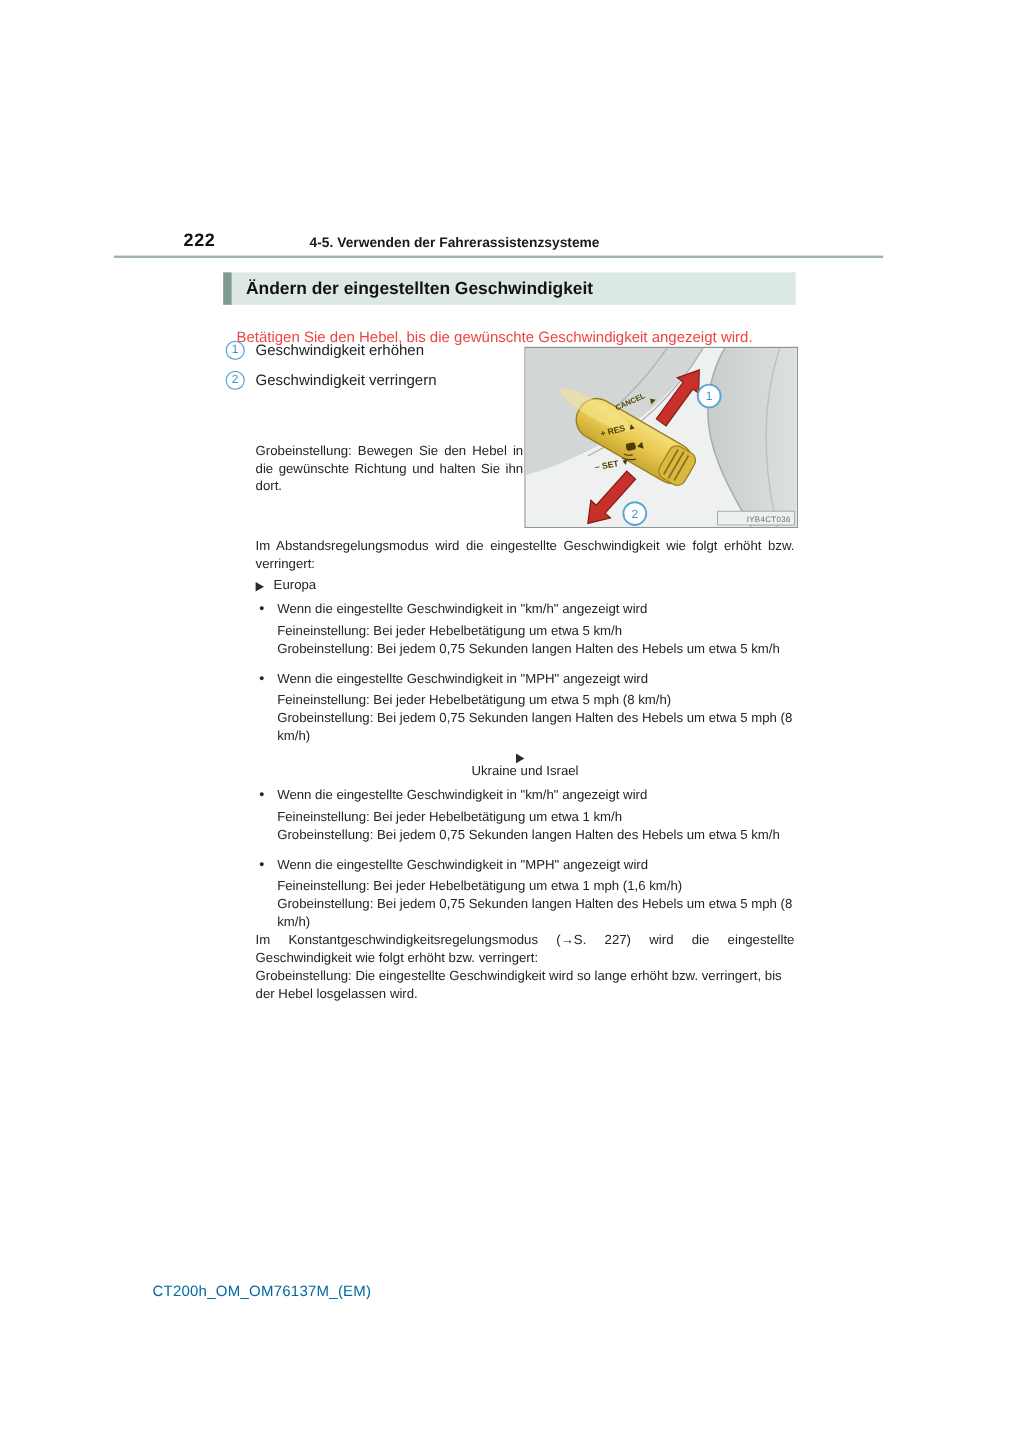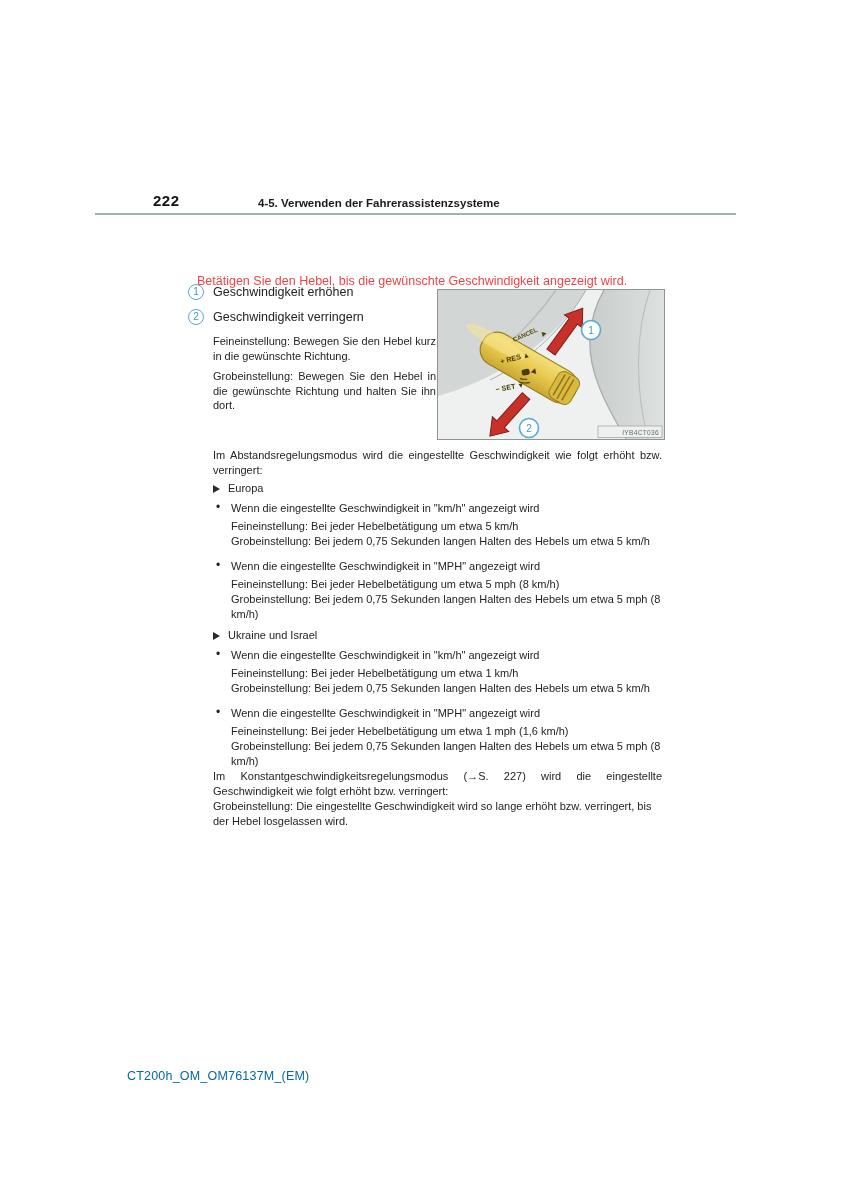--- a/index.html
+++ b/index.html
@@ -48,33 +48,35 @@
 </style>
 </head>
 <body>
 
 <div class="page">
 
   <span class="pagenum">222</span>
   <span class="crumb">4-5. Verwenden der Fahrerassistenzsysteme</span>
   <div class="rule"></div>
 
+  <div class="title-bar">
+    <h1>Ändern der eingestellten Geschwindigkeit</h1>
+  </div>
 
   <p class="intro">Betätigen Sie den Hebel, bis die gewünschte Geschwindigkeit angezeigt wird.</p>
 
   <div class="legend-item li1">
     <span class="cnum">1</span>
     <span>Geschwindigkeit erhöhen</span>
   </div>
   <div class="legend-item li2">
     <span class="cnum">2</span>
     <span>Geschwindigkeit verringern</span>
   </div>
 
-  <p class="note n1">Feineinstellung: Bewegen Sie den Hebel kurz in die gewünschte Richtung.</p>
   <p class="note n2">Grobeinstellung: Bewegen Sie den Hebel in die gewünschte Richtung und halten Sie ihn dort.</p>
 
   <div class="fig">
     <svg width="226" height="149" viewBox="0 0 226 149">
       <defs>
         <linearGradient id="lev" x1="0" y1="0" x2="0" y2="1">
           <stop offset="0" stop-color="#f3e07e"></stop>
           <stop offset="0.5" stop-color="#e9c94f"></stop>
           <stop offset="1" stop-color="#c9a832"></stop>
         </linearGradient>
@@ -155,21 +157,21 @@
     <p class="b-sub">Feineinstellung: Bei jeder Hebelbetätigung um etwa 5 km/h</p>
     <p class="b-sub b-grob">Grobeinstellung: Bei jedem 0,75 Sekunden langen Halten des Hebels um etwa 5 km/h</p>
 
     <div class="b-item" style="margin-top:10px;">
       <span class="dot">•</span>
       <span>Wenn die eingestellte Geschwindigkeit in "MPH" angezeigt wird</span>
     </div>
     <p class="b-sub">Feineinstellung: Bei jeder Hebelbetätigung um etwa 5 mph (8 km/h)</p>
     <p class="b-sub b-grob">Grobeinstellung: Bei jedem 0,75 Sekunden langen Halten des Hebels um etwa 5 mph (8 km/h)</p>
 
-    <div class="b-region" style="margin-top:6px;">
+    <div class="b-region" style="margin-top:6px;flex-direction:column;">
       <span class="tri"></span>
       <span>Ukraine und Israel</span>
     </div>
     <div class="b-item">
       <span class="dot">•</span>
       <span>Wenn die eingestellte Geschwindigkeit in "km/h" angezeigt wird</span>
     </div>
     <p class="b-sub">Feineinstellung: Bei jeder Hebelbetätigung um etwa 1 km/h</p>
     <p class="b-sub b-grob">Grobeinstellung: Bei jedem 0,75 Sekunden langen Halten des Hebels um etwa 5 km/h</p>
 

